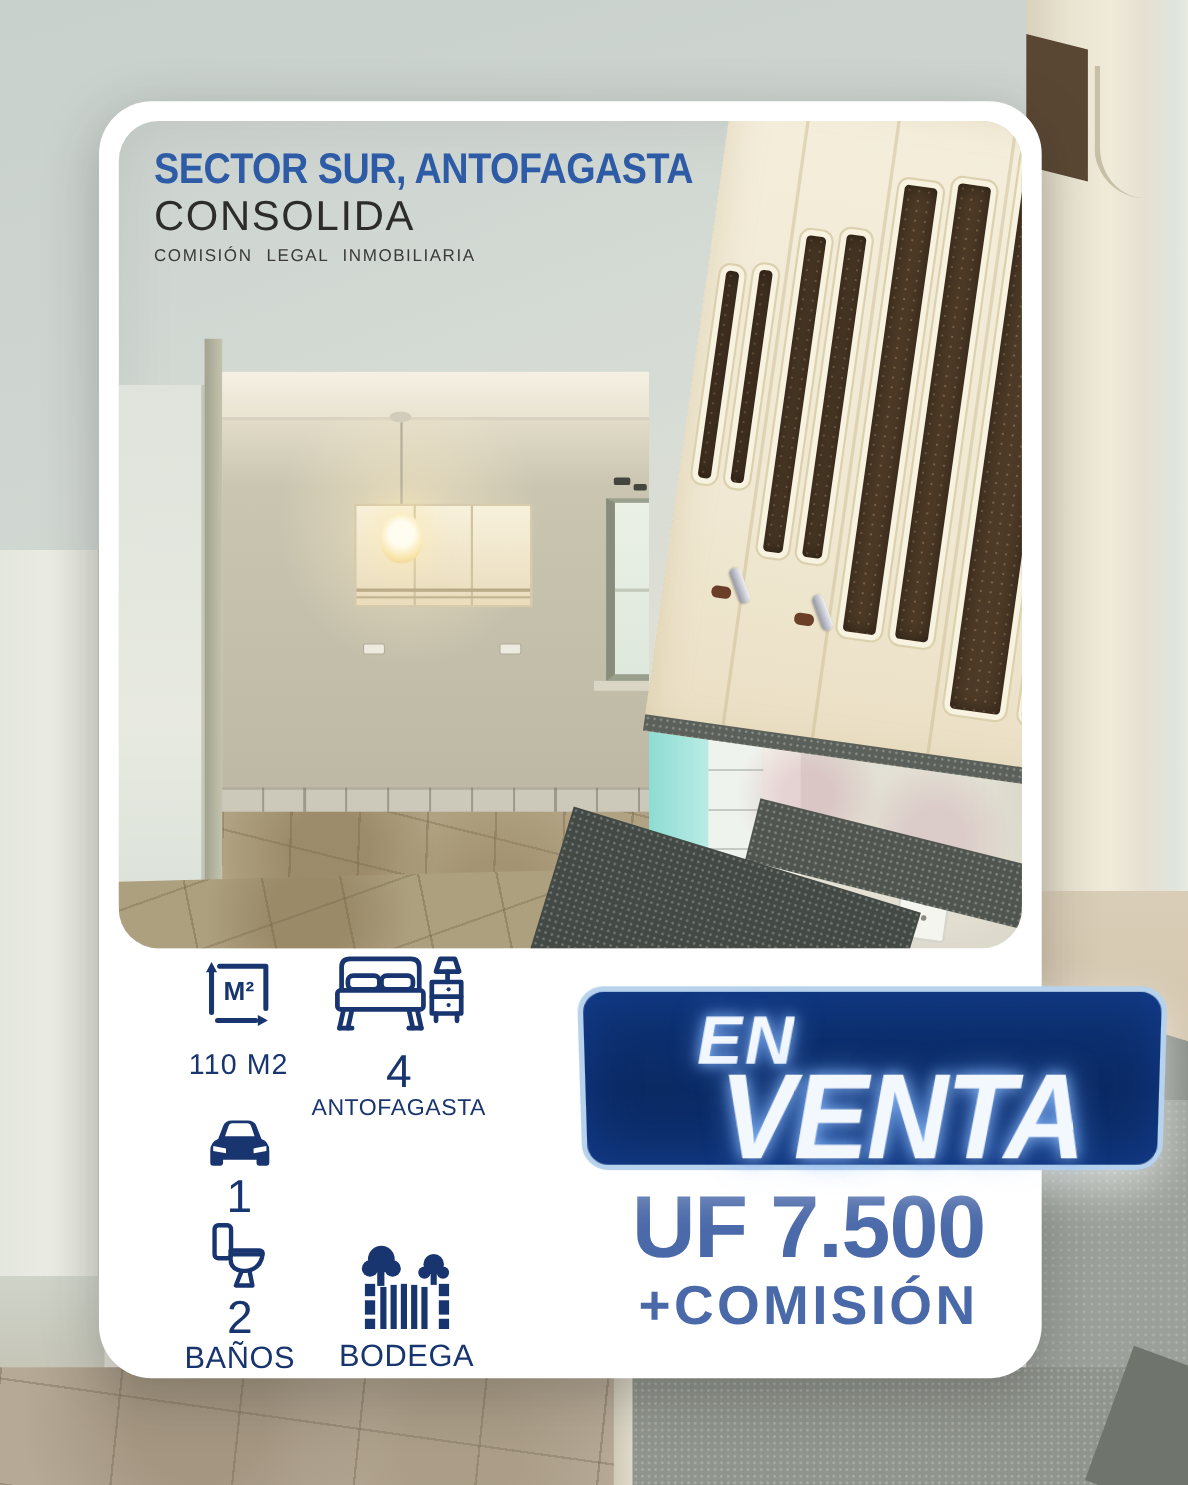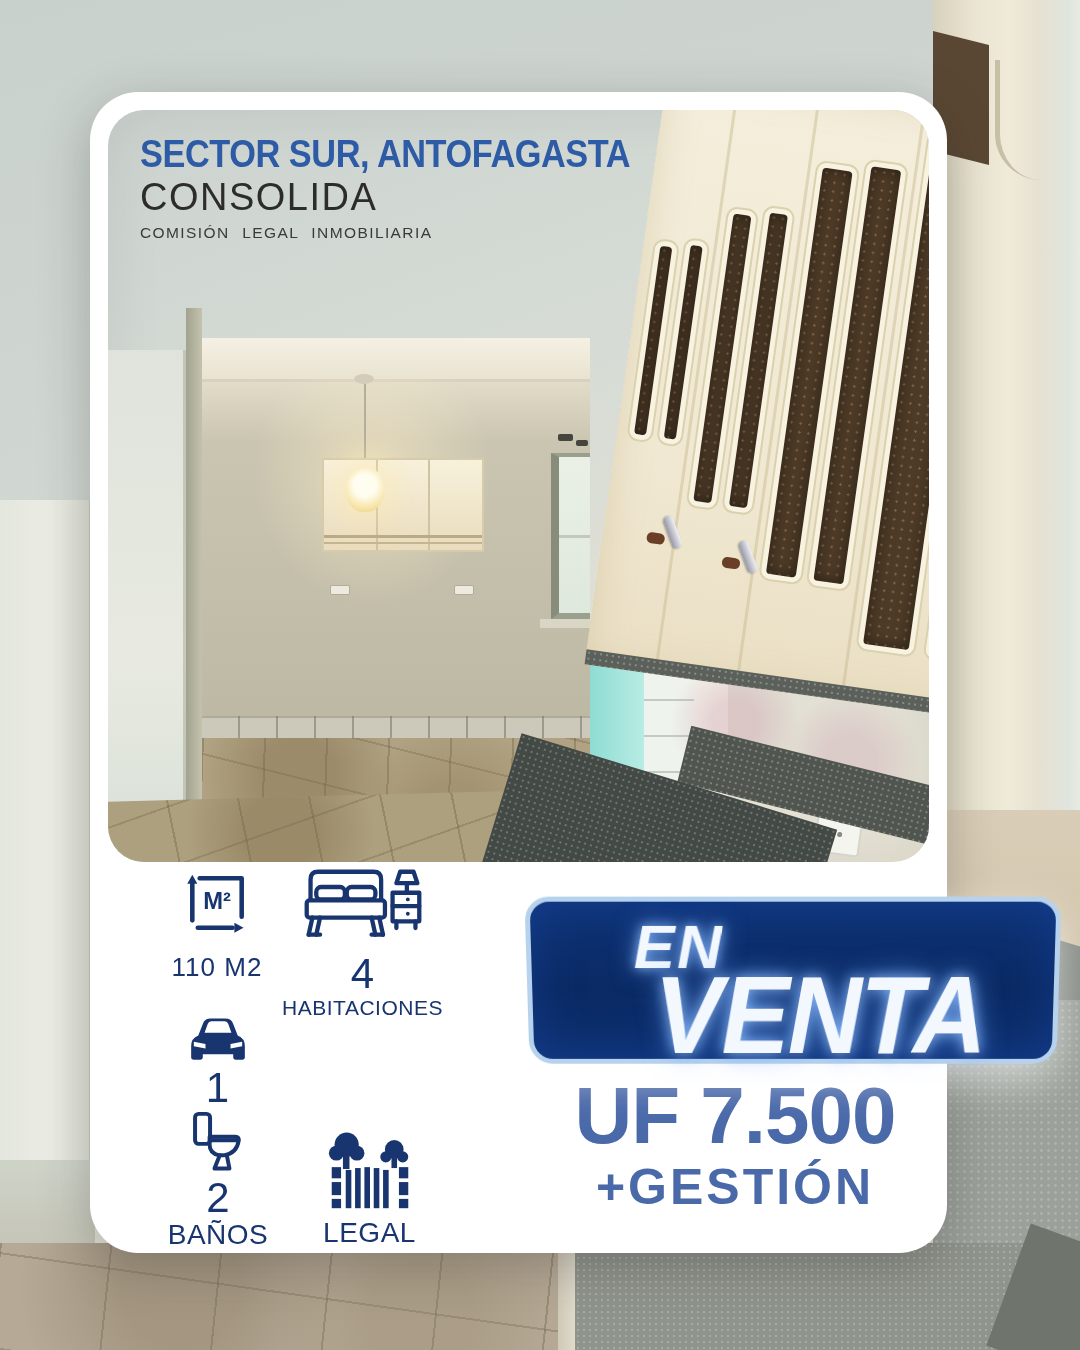--- a/index.html
+++ b/index.html
@@ -287,21 +287,21 @@
           <rect x="96" y="30" width="28" height="30"></rect>
           <path d="M96 44 h28"></path>
           <path d="M100 60 v7 M120 60 v7"></path>
           <path d="M104 8 h14 l4 12 h-22 Z"></path>
           <path d="M111 20 v10"></path>
         </g>
         <circle cx="112" cy="37" r="2" fill="#18356f"></circle>
         <circle cx="112" cy="52" r="2" fill="#18356f"></circle>
       </svg>
       <div class="num">4</div>
-      <div class="lbl">HABITACIONES</div>
+      <div class="lbl">ANTOFAGASTA</div>
     </div>
 
     <div class="spec" style="left:55px;top:922px;width:145px;">
       <svg width="68" height="52" viewBox="0 0 76 58">
         <path d="M8 36 q0-9 8-12 l5-13 q2-6 9-6 h16 q7 0 9 6 l5 13 q8 3 8 12 v12 q0 3-3 3 h-7 q-3 0-3-3 v-3 H21 v3 q0 3-3 3 h-7 q-3 0-3-3 Z" fill="#18356f"></path>
         <path d="M23 21 l3.5-10 q1-3 4-3 h15 q3 0 4 3 L53 21 Z" fill="#fff"></path>
         <path d="M11 31 l13 2.5 v5 l-13-2.5 Z" fill="#fff"></path>
         <path d="M65 31 l-13 2.5 v5 l13-2.5 Z" fill="#fff"></path>
       </svg>
       <div class="num">1</div>
@@ -338,26 +338,26 @@
           <rect x="29" y="45" width="6" height="43"></rect>
           <rect x="39" y="44" width="6" height="44"></rect>
           <rect x="49" y="45" width="6" height="43"></rect>
           <rect x="59" y="47" width="6" height="41"></rect>
         </g>
         <rect x="2" y="56" width="14" height="4" fill="#fff"></rect>
         <rect x="2" y="74" width="14" height="4" fill="#fff"></rect>
         <rect x="74" y="56" width="14" height="4" fill="#fff"></rect>
         <rect x="74" y="74" width="14" height="4" fill="#fff"></rect>
       </svg>
-      <div class="lbl lbl-big" style="margin-top:6px;">LEGAL</div>
+      <div class="lbl lbl-big" style="margin-top:6px;">BODEGA</div>
     </div>
 
     <div class="price">
       <div class="price-amount">UF 7.500</div>
-      <div class="price-commission">+GESTIÓN</div>
+      <div class="price-commission">+COMISIÓN</div>
     </div>
   </div>
 
   <div class="banner-halo"></div>
   <div class="banner">
     <div class="banner-line1">EN</div>
     <div class="banner-line2">VENTA</div>
   </div>
 
 </div>

